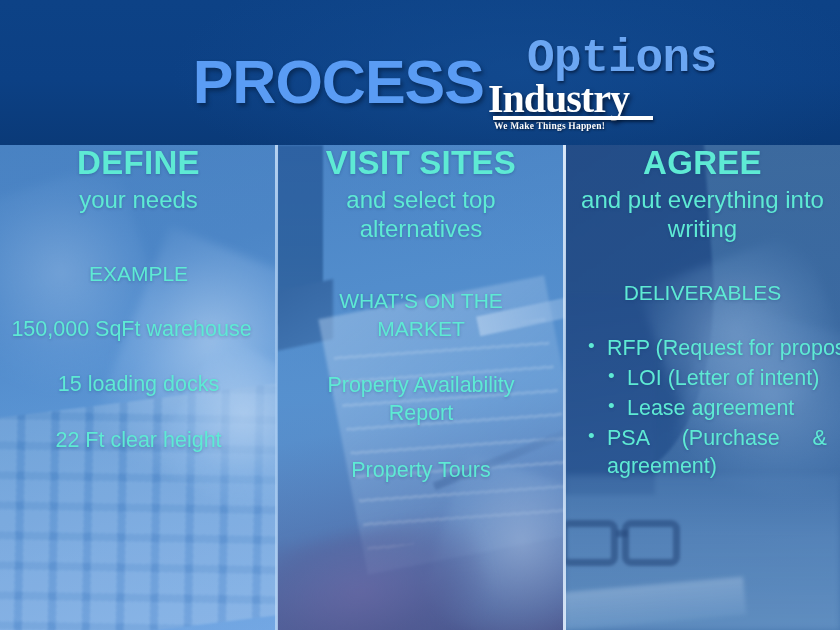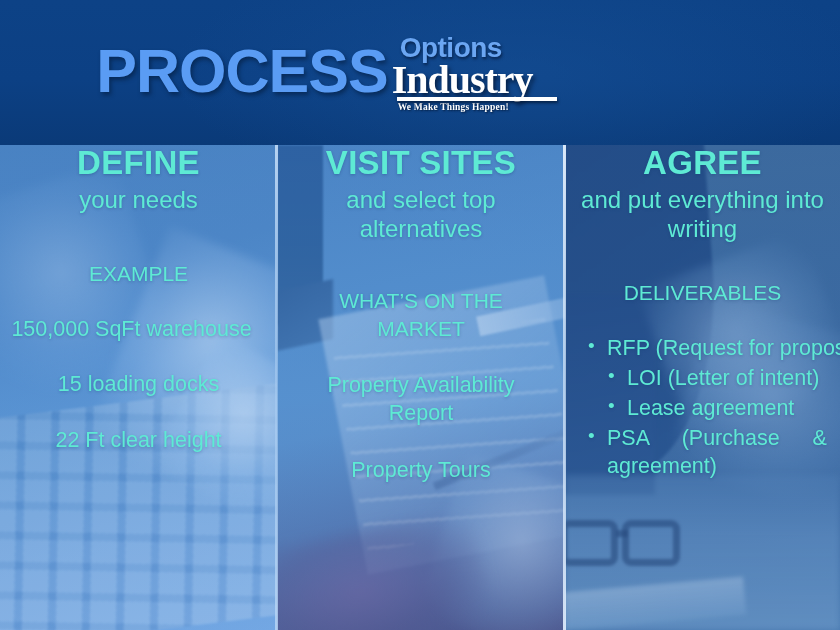--- a/index.html
+++ b/index.html
@@ -18,41 +18,42 @@
   
   #header {
     position:absolute; left:0; top:0;
     width:840px; height:145px;
     background:
       radial-gradient(ellipse 500px 180px at 62% 50%, rgba(22,80,150,.55) 0%, rgba(12,64,132,0) 70%),
       linear-gradient(180deg,#0d4286 0%,#0c4084 55%,#0a3a78 100%);
     overflow:hidden;
   }
   #header-inner {
-    position:absolute; left:0; top:4px; width:666px; height:145px;
-    display:flex; align-items:center; justify-content:center;
+    position:absolute; left:0; top:15px; width:666px; height:145px;
+    display:flex; align-items:center; justify-content:flex-end;
   }
   #header-row { display:flex; align-items:center; gap:4px; transform:translateY(-5px); }
   #process-title {
     font-size:61px; font-weight:bold; letter-spacing:-1px;
     color:#5a9cf4;
     text-shadow:2px 3px 4px rgba(4,30,66,.65);
     line-height:1;
     white-space:nowrap;
   }
 
   
   #logo { position:relative; width:178px; transform:translateY(2px); }
   #logo-options {
-    font-family:Liberation Sans, sans-serif;
-    font-weight:bold; font-size:28px; line-height:.92;
+    font-family:Liberation Mono, monospace;
+    font-weight:bold; font-size:46px; line-height:.92;
     color:#6ba6f2;
     letter-spacing:-.5px;
     text-shadow:1px 2px 3px rgba(3,22,52,.7);
     padding-left:8px;
+    margin-left:31px;
   }
   #logo-industry-wrap { position:relative; padding-left:0; }
   #logo-industry {
     font-family:"Liberation Serif", serif;
     font-weight:bold; font-size:40px; line-height:.95;
     color:#ffffff;
     letter-spacing:-1px;
     text-shadow:2px 3px 4px rgba(2,18,44,.8);
   }
   #logo-underline {

